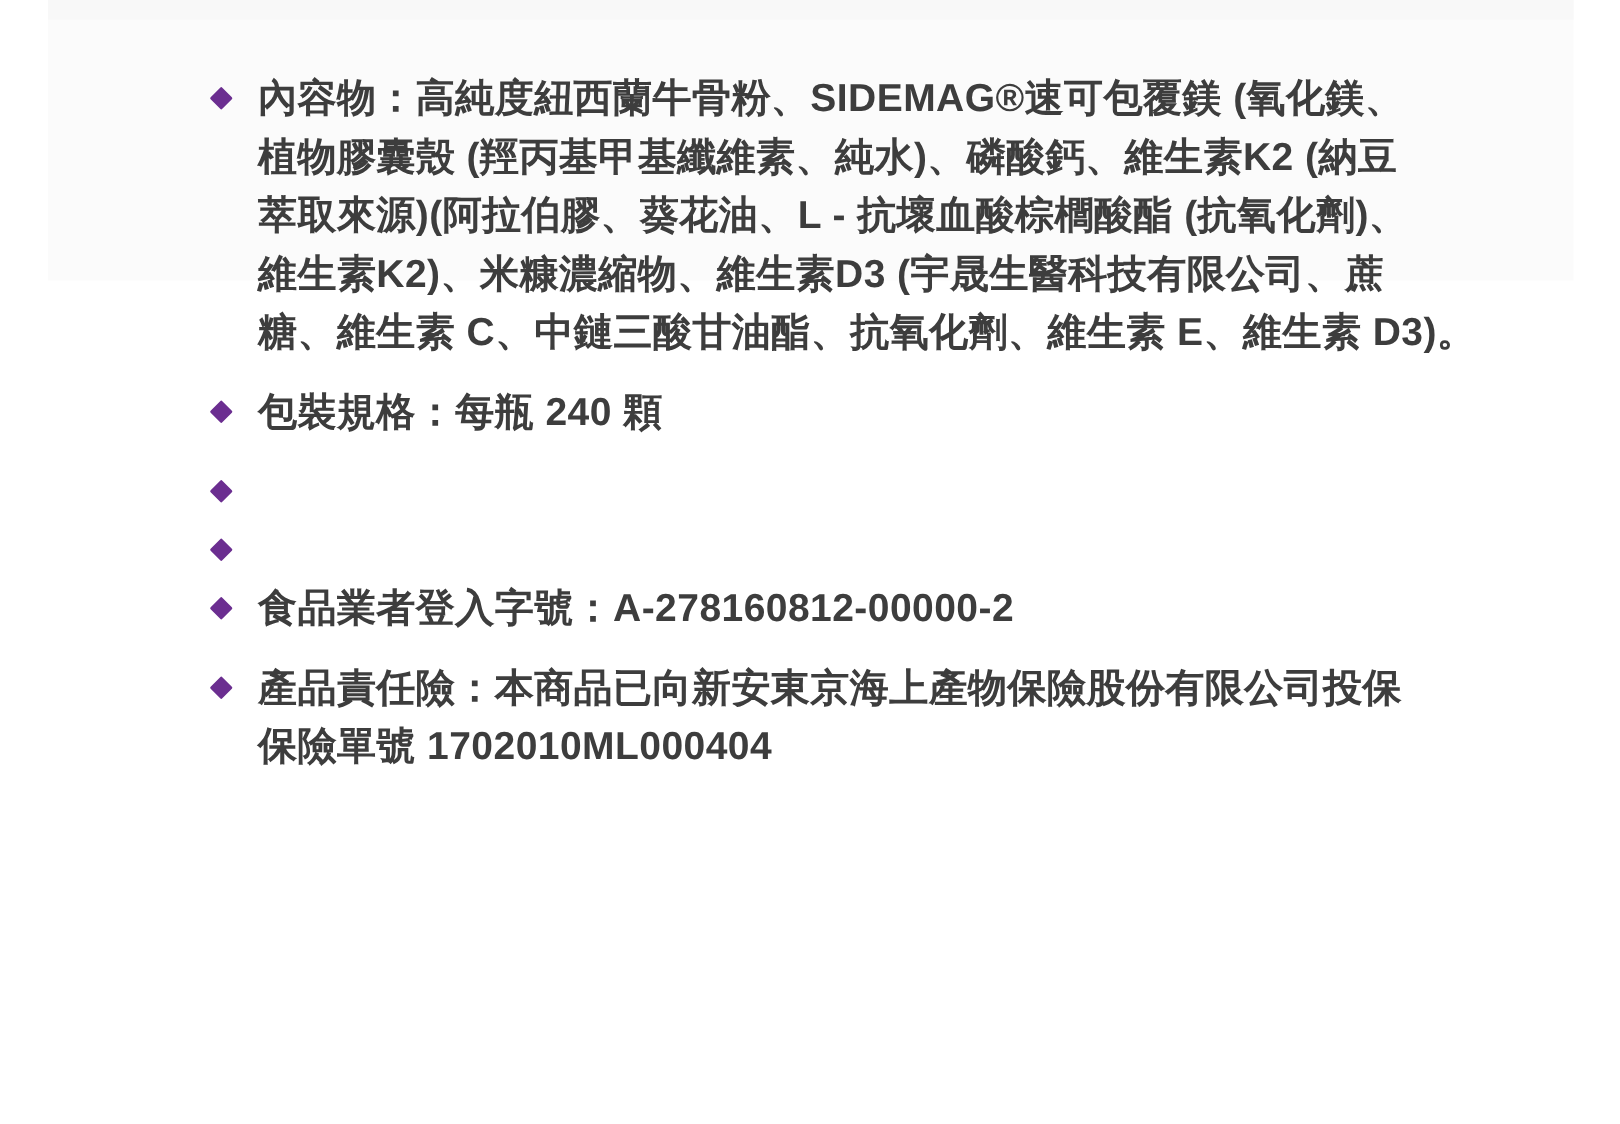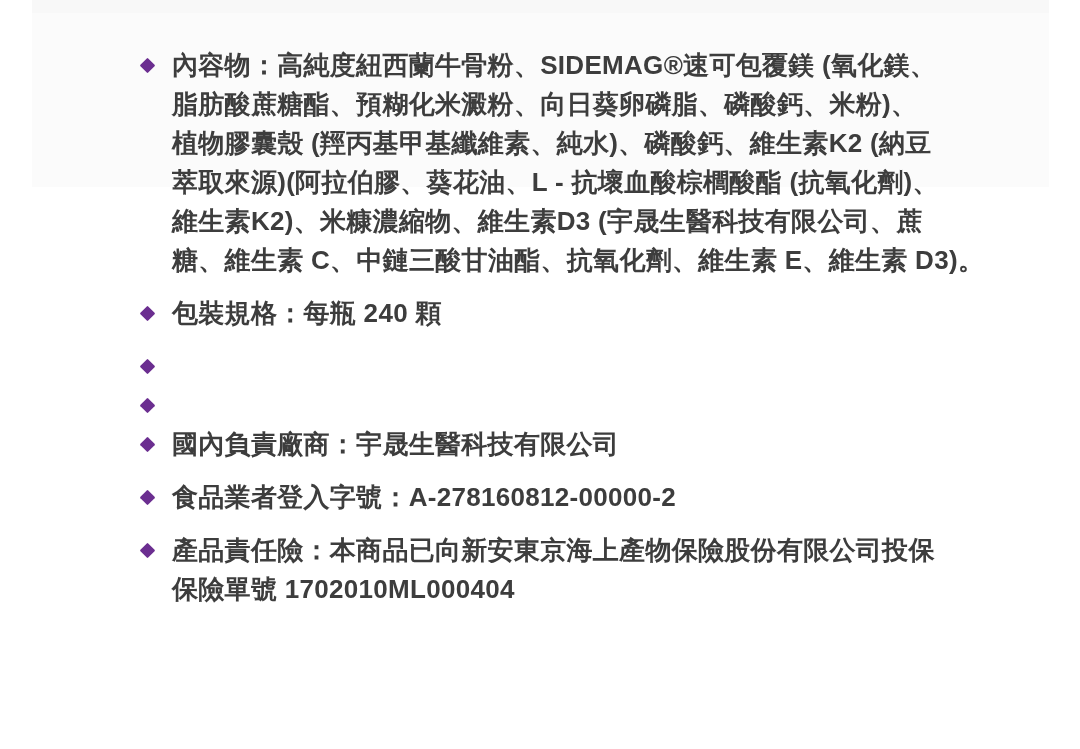--- a/index.html
+++ b/index.html
@@ -69,21 +69,20 @@
 <body>
 
 <div id="screen">
   <div class="top-band"></div>
   <div class="top-band-dark"></div>
   <ul class="info-list">
       <li>
         <span class="diamond" style="background: rgb(107, 46, 144);"></span>
         <div class="item-text">
           <div class="line">內容物：高純度紐西蘭牛骨粉、SIDEMAG®速可包覆鎂 (氧化鎂、</div>
-          <div class="line">脂肪酸蔗糖酯、預糊化米澱粉、向日葵卵磷脂、磷酸鈣、米粉)、</div>
           <div class="line">植物膠囊殼 (羥丙基甲基纖維素、純水)、磷酸鈣、維生素K2 (納豆</div>
           <div class="line">萃取來源)(阿拉伯膠、葵花油、L - 抗壞血酸棕櫚酸酯 (抗氧化劑)、</div>
           <div class="line">維生素K2)、米糠濃縮物、維生素D3 (宇晟生醫科技有限公司、蔗</div>
           <div class="line">糖、維生素 C、中鏈三酸甘油酯、抗氧化劑、維生素 E、維生素 D3)。</div>
         </div>
       </li>
       <li>
         <span class="diamond" style="background: rgb(107, 46, 144);"></span>
         <div class="item-text">
           <div class="line">包裝規格：每瓶 240 顆</div>
@@ -91,26 +90,20 @@
       </li>
       <li>
         <span class="diamond" style="background: rgb(107, 46, 144);"></span>
       </li>
       <li>
         <span class="diamond" style="background: rgb(107, 46, 144);"></span>
       </li>
       <li>
         <span class="diamond" style="background: rgb(107, 46, 144);"></span>
         <div class="item-text">
-          <div class="line">國內負責廠商：宇晟生醫科技有限公司</div>
-        </div>
-      </li>
-      <li>
-        <span class="diamond" style="background: rgb(107, 46, 144);"></span>
-        <div class="item-text">
           <div class="line">食品業者登入字號：A-278160812-00000-2</div>
         </div>
       </li>
       <li>
         <span class="diamond" style="background: rgb(107, 46, 144);"></span>
         <div class="item-text">
           <div class="line">產品責任險：本商品已向新安東京海上產物保險股份有限公司投保</div>
           <div class="line">保險單號 1702010ML000404</div>
         </div>
       </li>

